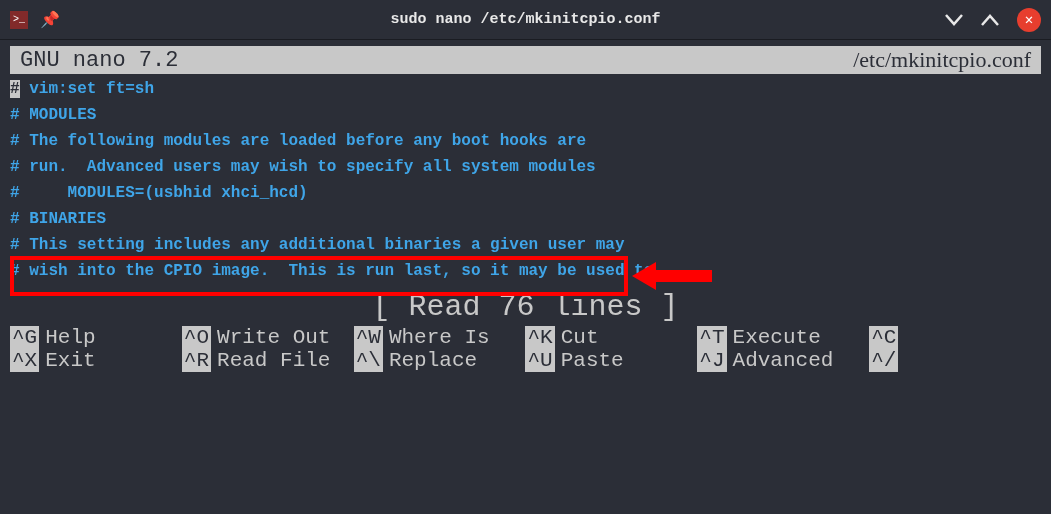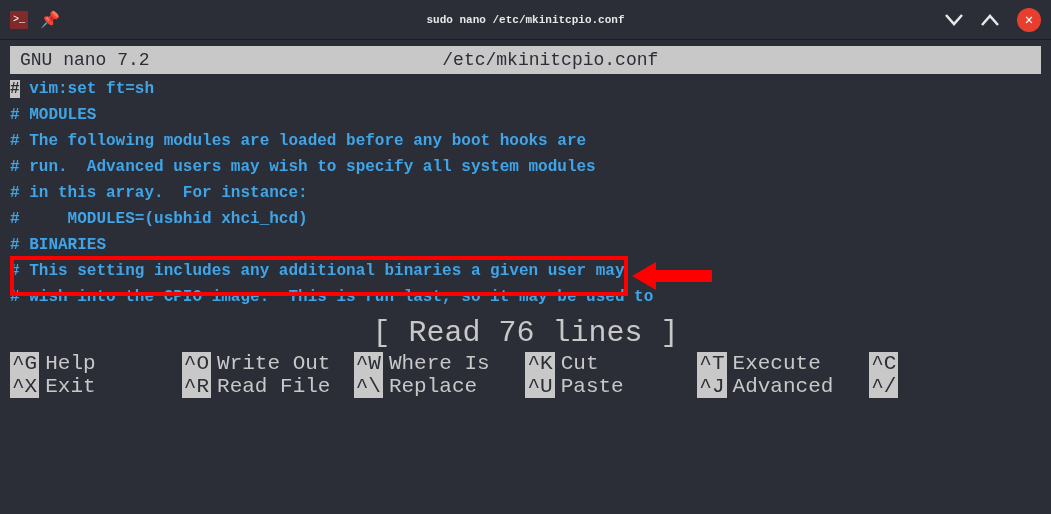--- a/index.html
+++ b/index.html
@@ -40,21 +40,21 @@
     }
     .pin-icon {
       color: #c0c0c0;
       font-size: 16px;
     }
     .titlebar-title {
       position: absolute;
       left: 50%;
       transform: translateX(-50%);
       color: #e8e8e8;
-      font-size: 11px;
+      font-size: 15px;
       font-weight: bold;
     }
     .titlebar-right {
       display: flex;
       align-items: center;
       gap: 18px;
     }
     .window-btn {
       color: #e8e8e8;
       font-size: 22px;
@@ -74,31 +74,32 @@
       color: #fff;
       font-size: 14px;
       cursor: pointer;
     }
     .editor-header {
       background: #c8c8c8;
       color: #2b2e37;
       height: 28px;
       display: flex;
       align-items: center;
-      font-size: 18px;
+      font-size: 22px;
       padding: 0 10px;
       margin: 6px 10px 0 10px;
     }
     .editor-name {
       flex: 0 0 auto;
     }
     .editor-filepath {
       flex: 1;
-      text-align: center;
+      text-align: right;
       margin-left: -80px;
+      font-family: Liberation Serif, serif;
     }
     .editor-content {
       padding: 2px 10px;
       font-size: 16px;
       line-height: 26px;
       font-weight: bold;
     }
     .line {
       white-space: pre;
     }
@@ -195,21 +196,20 @@
 <div class="editor-header">
   <span class="editor-name">  GNU nano 7.2</span>
   <span class="editor-filepath">/etc/mkinitcpio.conf</span>
 </div>
 
 <div class="editor-content">
   <div class="line"><span class="cursor">#</span><span class="comment"> vim:set ft=sh</span></div>
   <div class="line comment"># MODULES</div>
   <div class="line comment"># The following modules are loaded before any boot hooks are</div>
   <div class="line comment"># run.  Advanced users may wish to specify all system modules</div>
-  <div class="line comment"># in this array.  For instance:</div>
   <div class="line comment">#     MODULES=(usbhid xhci_hcd)</div>
   <div class="line"></div>
   <div class="line comment"># BINARIES</div>
   <div class="line comment"># This setting includes any additional binaries a given user may</div>
   <div class="line comment"># wish into the CPIO image.  This is run last, so it may be used to</div>
 </div>
 
 <div class="highlight-box"></div>
 <div class="arrow">
   <div class="arrow-head"></div>

